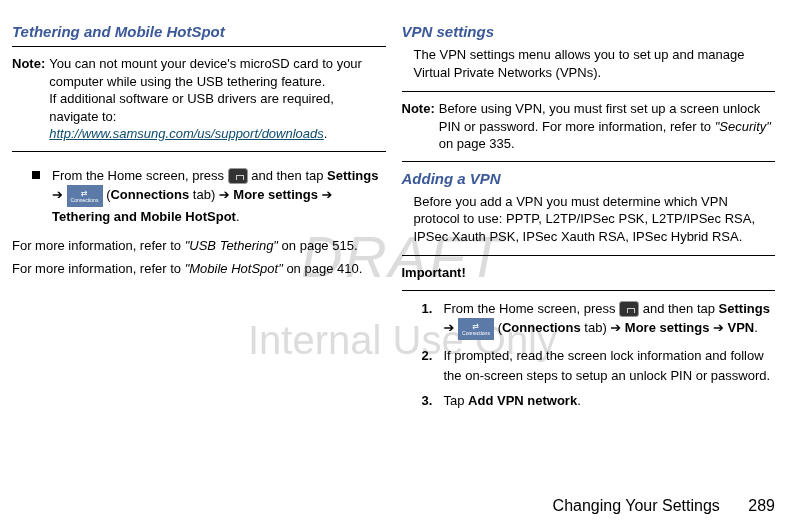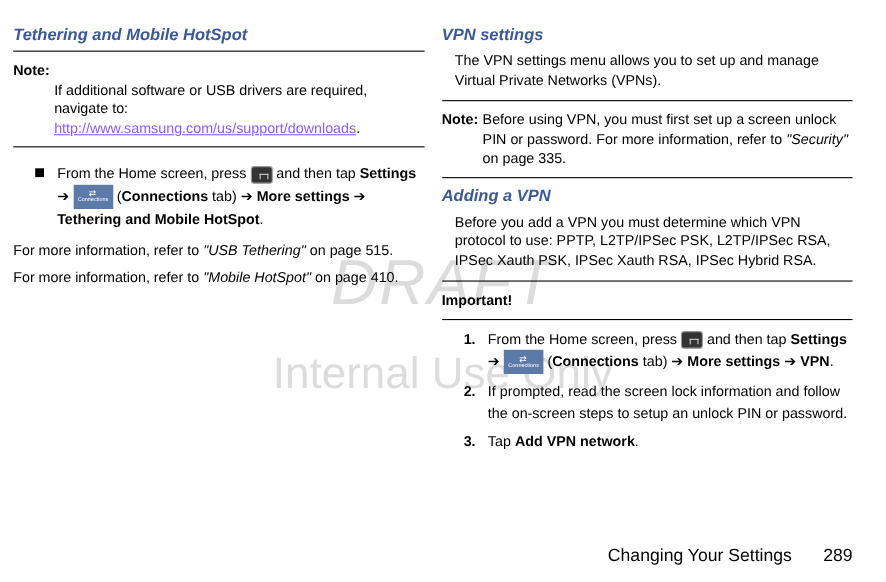--- a/index.html
+++ b/index.html
@@ -44,22 +44,23 @@
     .note-label {
       font-weight: bold;
       flex-shrink: 0;
       margin-right: 4px;
     }
     .note-text { flex: 1; }
     .important-block { display: flex; margin-bottom: 8px; line-height: 1.35; }
     .important-label { font-weight: bold; flex-shrink: 0; margin-right: 4px; }
     .important-text { flex: 1; }
     .link {
-      color: #8b5cf6;
+      color: #0c4a6e;
       text-decoration: underline;
+      font-style: italic;
     }
     .bullet-row {
       display: flex;
       margin-left: 20px;
       margin-top: 14px;
       margin-bottom: 10px;
       line-height: 1.5;
     }
     .bullet-marker {
       width: 8px;
@@ -150,21 +151,21 @@
 </div>
 
 <div class="columns">
 
   <div class="col">
     <div class="section-heading">Tethering and Mobile HotSpot</div>
     <hr class="hr">
     <div class="note-block">
       <span class="note-label">Note:</span>
       <span class="note-text">
-        <br>
+        <span>You can not mount your device's microSD card to your computer while using the USB tethering feature.</span><br>
         <span>If additional software or USB drivers are required, navigate to: </span><a class="link">http://www.samsung.com/us/support/downloads</a><span>.</span>
       </span>
     </div>
     <hr class="hr">
     <div class="bullet-row">
       <div class="bullet-marker"></div>
       <div class="bullet-text">
         <span>From the Home screen, press </span><span class="home-icon"></span><span> and then tap </span><b>Settings</b><span> ➔ </span><span class="conn-icon">
             <span class="top">⇄</span>
             <span>Connections</span>

